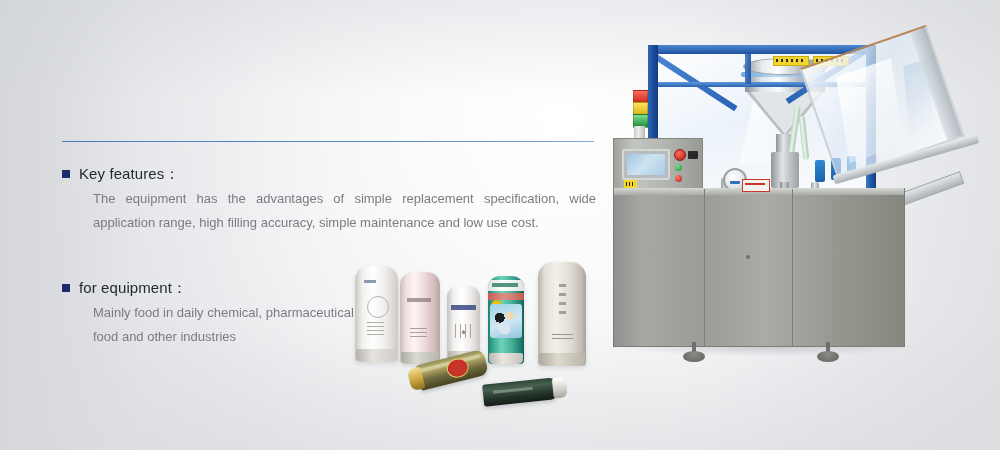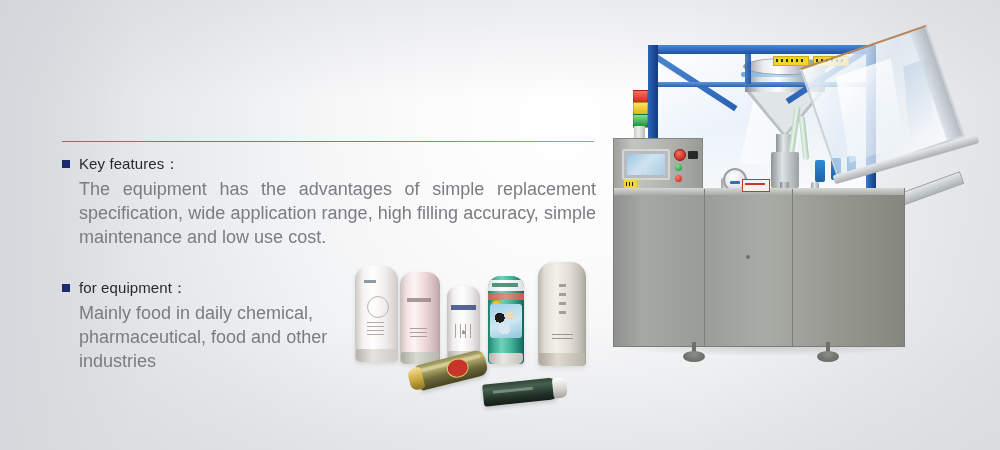--- a/index.html
+++ b/index.html
@@ -30,31 +30,31 @@
     letter-spacing:-0.4px;white-space:pre-line;
     font-family:"DejaVu Sans","Liberation Sans",sans-serif;
     transform:scaleX(.94);transform-origin:left center;
   }
   .rule{
     position:absolute;left:62px;top:141px;width:532px;height:1px;
     background:linear-gradient(90deg,#4a7fbd 0%,#5b89c4 60%,#86a9d3 100%);
   }
 
   .block{position:absolute;}
-  .b1{left:62px;top:154px;width:534px;}
+  .b1{left:62px;top:164px;width:534px;}
   .b2{left:62px;top:278px;width:300px;}
   .bullet-row{display:flex;align-items:flex-start;}
   .sq{
     width:8px;height:8px;background:#1b2a6b;margin-top:6px;margin-right:9px;flex:0 0 auto;
   }
   .b-head{
     color:#262a2e;font-size:15px;line-height:20px;letter-spacing:.1px;
   }
   .b-body{
-    color:#7a7c80;font-size:18px;line-height:24px;margin-left:17px;margin-top:3px;
+    color:#7a7c80;font-size:13px;line-height:24px;margin-left:31px;margin-top:3px;
     text-align:justify;
   }
   .b2 .b-body{text-align:left;}
 
   
   .tubes{position:absolute;left:340px;top:252px;width:270px;height:168px;}
   .tube{position:absolute;}
   .tube .body{position:absolute;inset:0;border-radius:10px 10px 5px 5px;overflow:hidden;}
   .cap{position:absolute;border-radius:2px 2px 4px 4px;}
 

